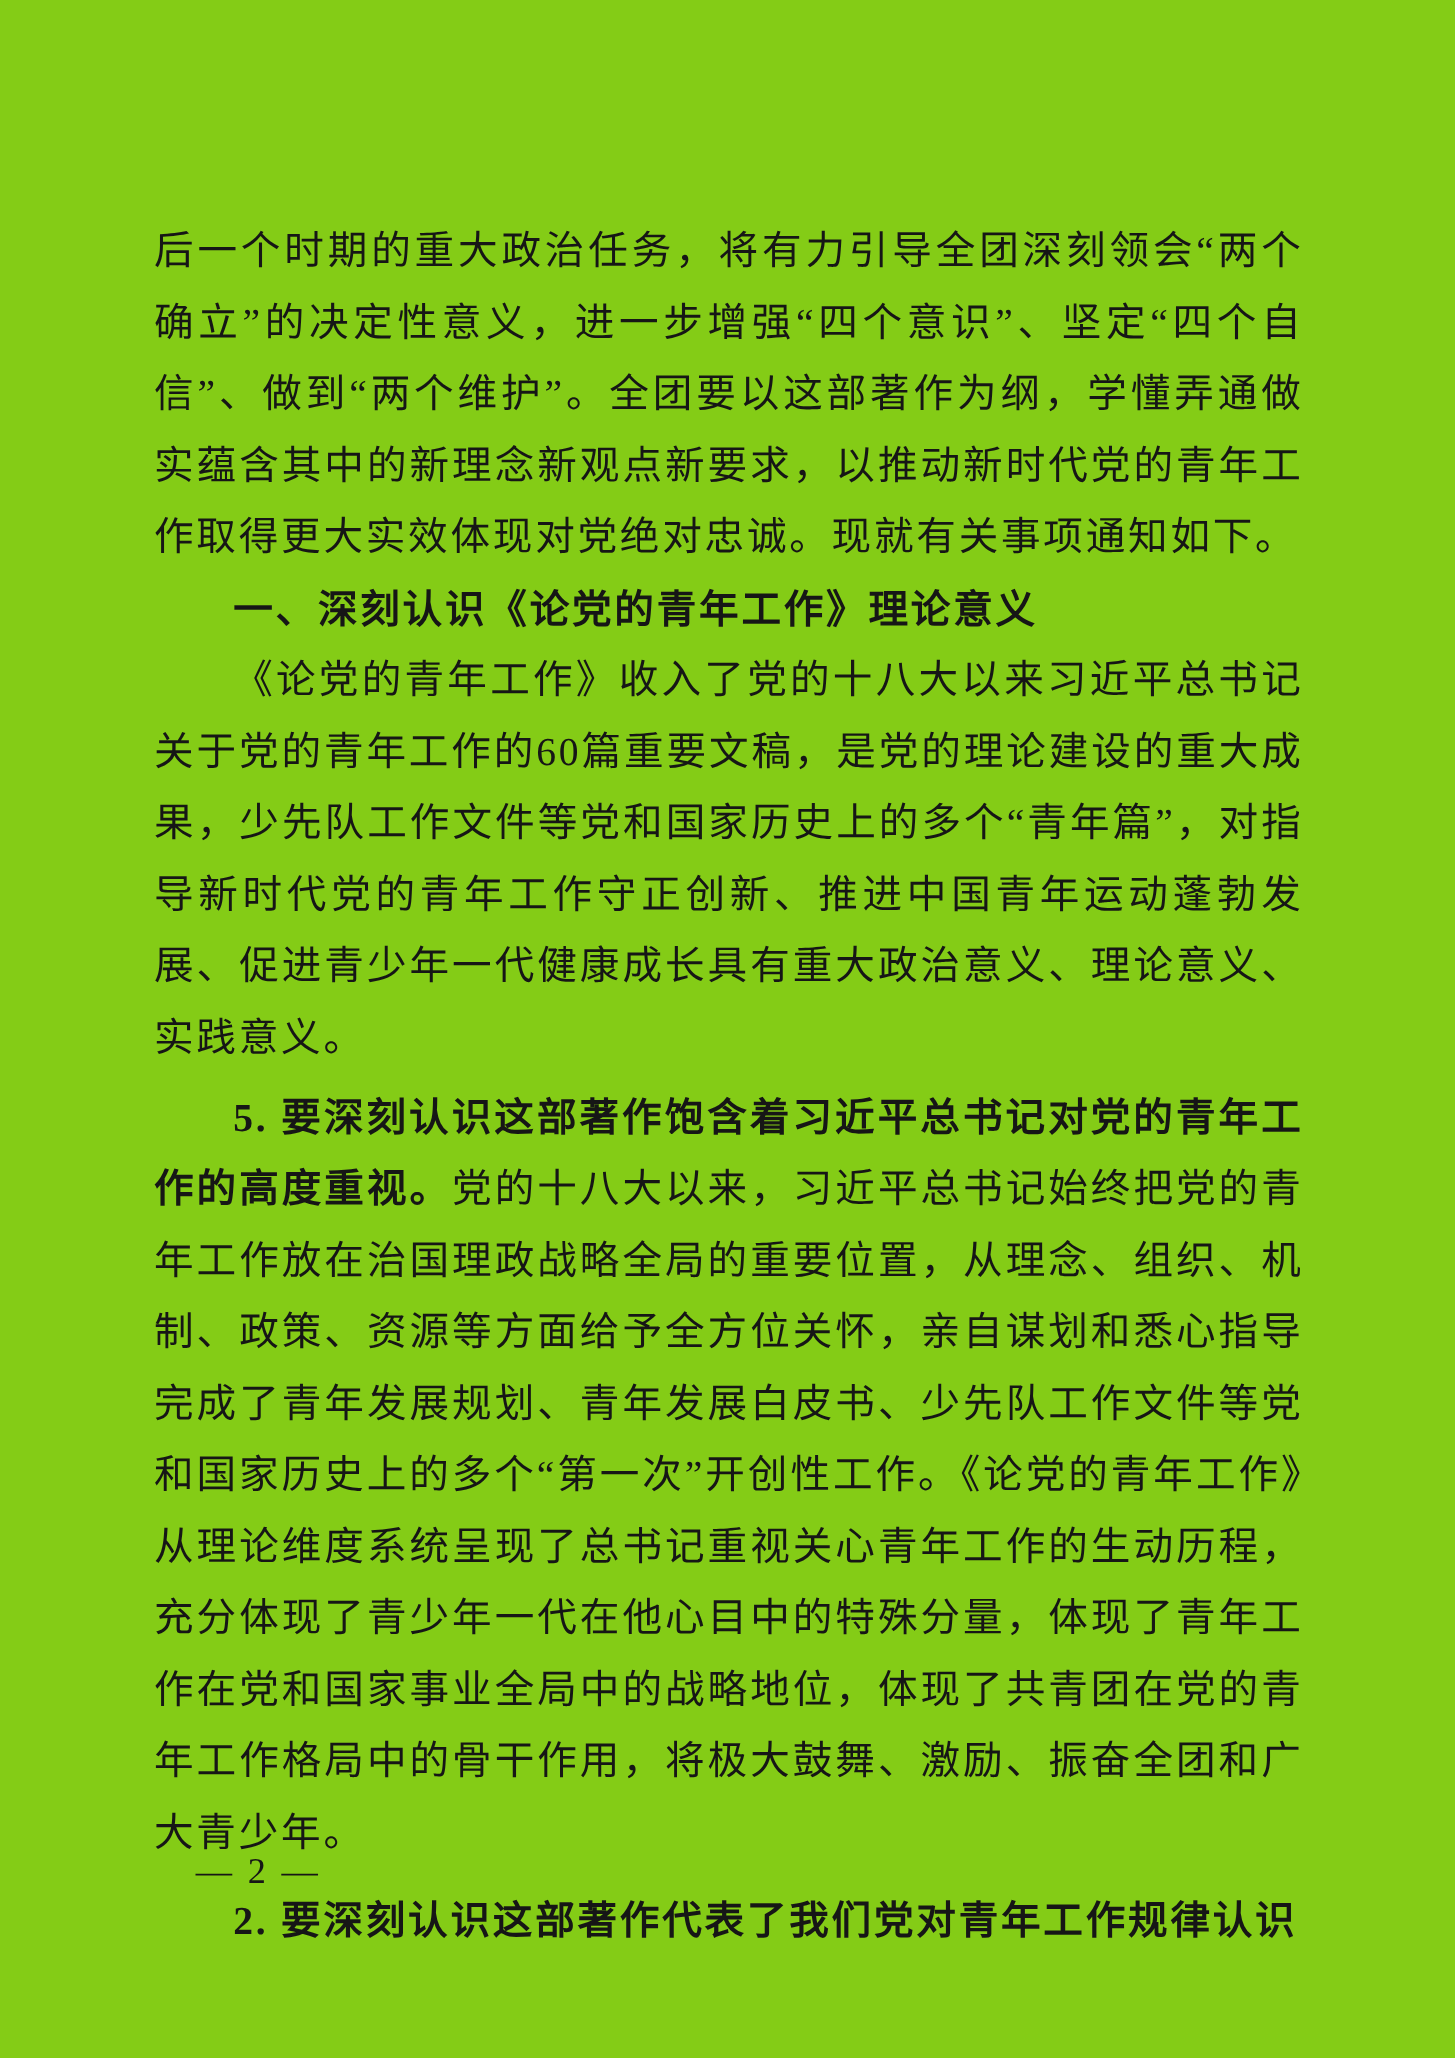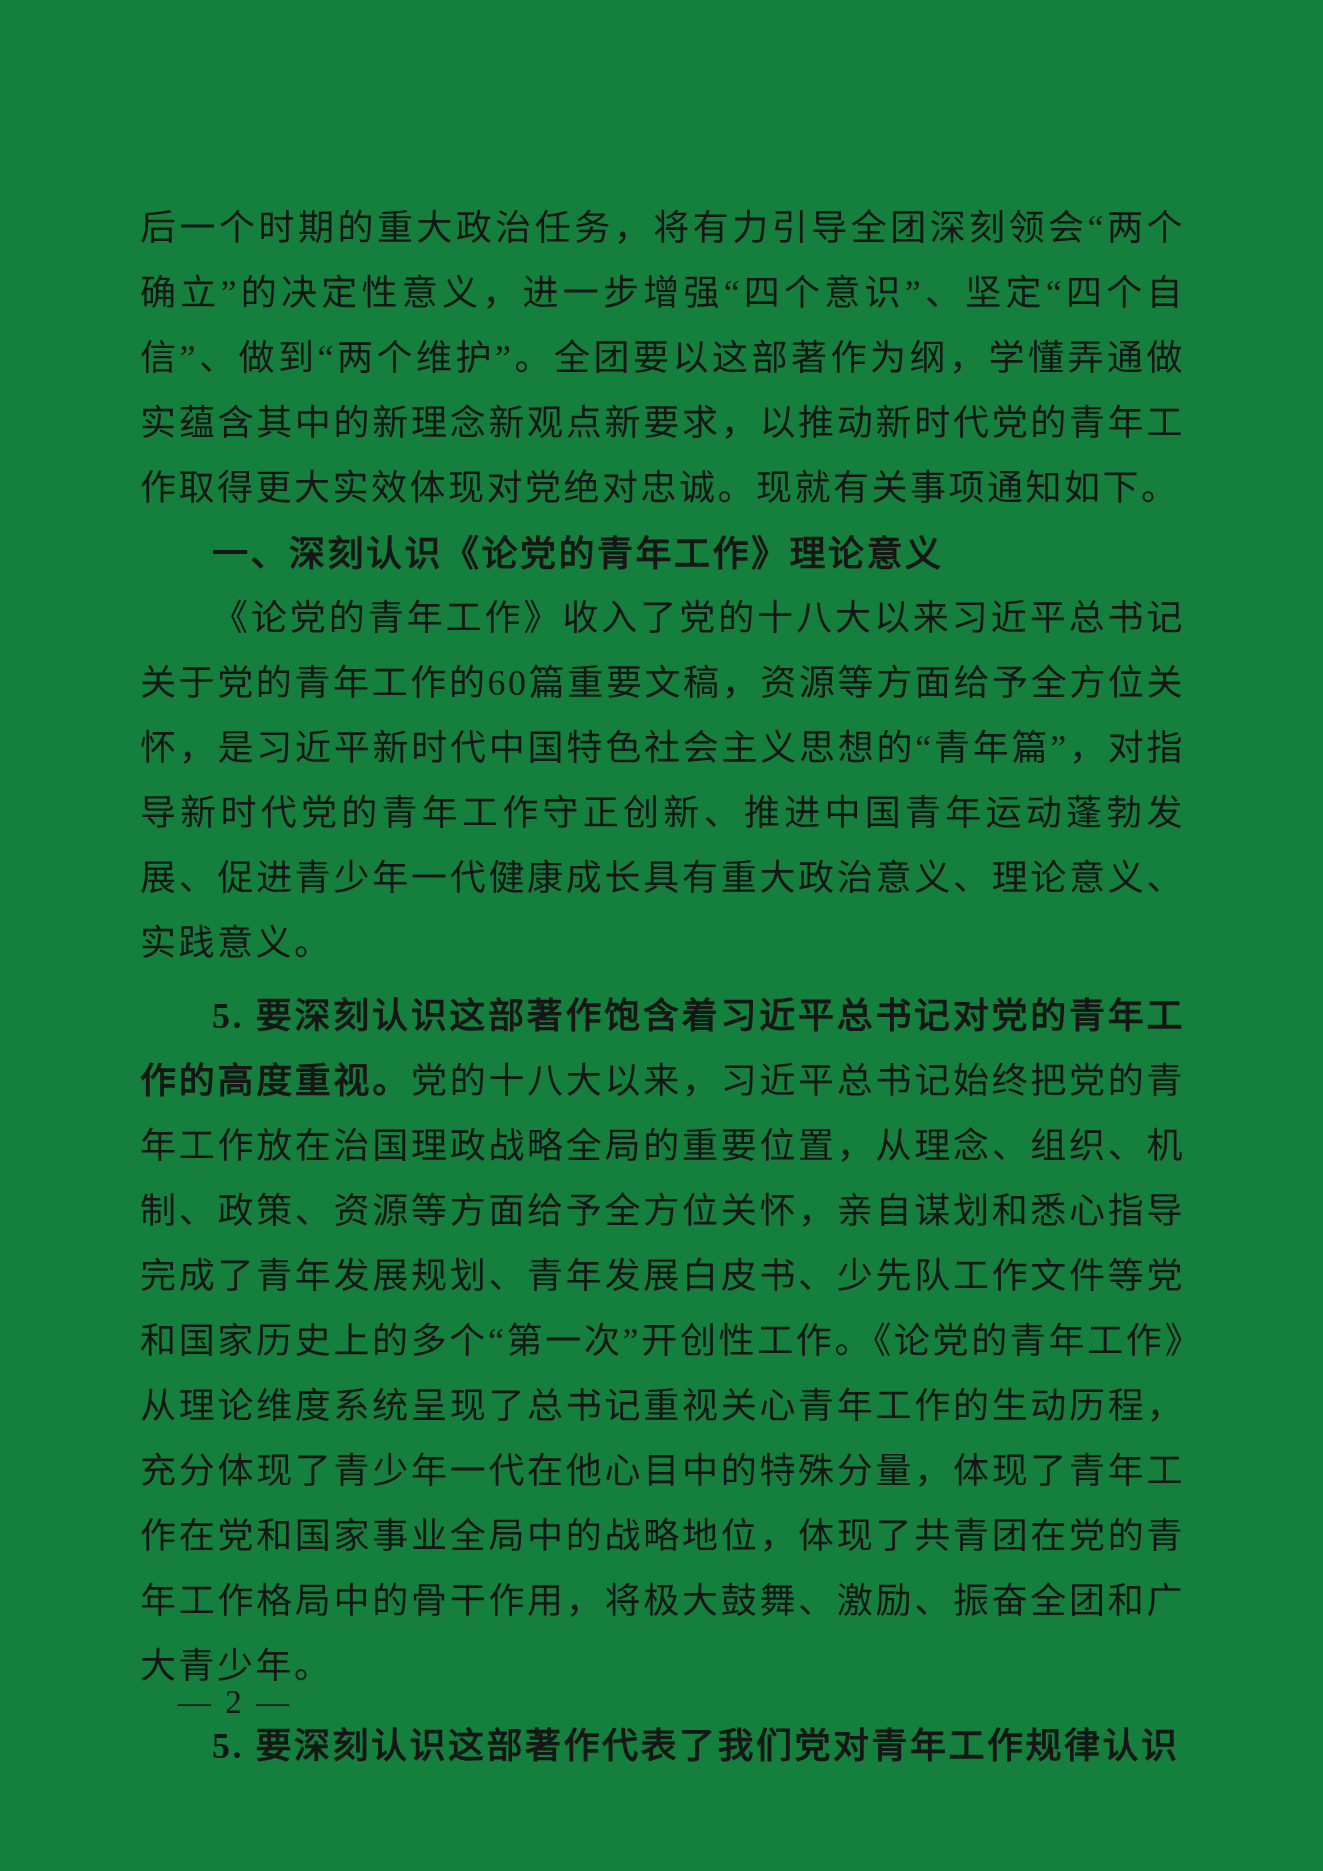--- a/index.html
+++ b/index.html
@@ -5,21 +5,21 @@
   html, body {
     margin: 0;
     padding: 0;
     background: #ffffff;
   }
   .page {
     position: relative;
     width: 1323px;
     height: 1871px;
     margin: 0 auto;
-    background: #15803d;
+    background: #84cc16;
     overflow: hidden;
     color: #161616;
     font-family: "Liberation Serif", "DejaVu Serif", serif;
   }
   .text-block {
     position: absolute;
     left: 140px;
     right: 138px;
     top: 196px;
     font-size: 36px;
@@ -60,21 +60,21 @@
 </style>
 </head>
 <body>
 
 <div class="page">
   <div class="text-block">
     <p class="para no-indent">后一个时期的重大政治任务，将有力引导全团深刻领会“两个确立”的决定性意义，进一步增强“四个意识”、坚定“四个自信”、做到“两个维护”。全团要以这部著作为纲，学懂弄通做实蕴含其中的新理念新观点新要求，以推动新时代党的青年工作取得更大实效体现对党绝对忠诚。现就有关事项通知如下。</p>
 
     <h2 class="heading">一、深刻认识《论党的青年工作》理论意义</h2>
 
-    <p class="para">《论党的青年工作》收入了党的十八大以来习近平总书记关于党的青年工作的60篇重要文稿，资源等方面给予全方位关怀，是习近平新时代中国特色社会主义思想的“青年篇”，对指导新时代党的青年工作守正创新、推进中国青年运动蓬勃发展、促进青少年一代健康成长具有重大政治意义、理论意义、实践意义。</p>
+    <p class="para">《论党的青年工作》收入了党的十八大以来习近平总书记关于党的青年工作的60篇重要文稿，是党的理论建设的重大成果，少先队工作文件等党和国家历史上的多个“青年篇”，对指导新时代党的青年工作守正创新、推进中国青年运动蓬勃发展、促进青少年一代健康成长具有重大政治意义、理论意义、实践意义。</p>
 
     <p class="para mt-sm"><span class="lead">5. 要深刻认识这部著作饱含着习近平总书记对党的青年工作的高度重视。</span><span>党的十八大以来，习近平总书记始终把党的青年工作放在治国理政战略全局的重要位置，从理念、组织、机制、政策、资源等方面给予全方位关怀，亲自谋划和悉心指导完成了青年发展规划、青年发展白皮书、少先队工作文件等党和国家历史上的多个“第一次”开创性工作。《论党的青年工作》从理论维度系统呈现了总书记重视关心青年工作的生动历程，充分体现了青少年一代在他心目中的特殊分量，体现了青年工作在党和国家事业全局中的战略地位，体现了共青团在党的青年工作格局中的骨干作用，将极大鼓舞、激励、振奋全团和广大青少年。</span></p>
 
-    <p class="para mt-md"><span class="lead">5. 要深刻认识这部著作代表了我们党对青年工作规律认识</span><span></span></p>
+    <p class="para mt-md"><span class="lead">2. 要深刻认识这部著作代表了我们党对青年工作规律认识</span><span></span></p>
   </div>
 
   <div class="page-number">— 2 —</div>
 </div>
 
 </body></html>

